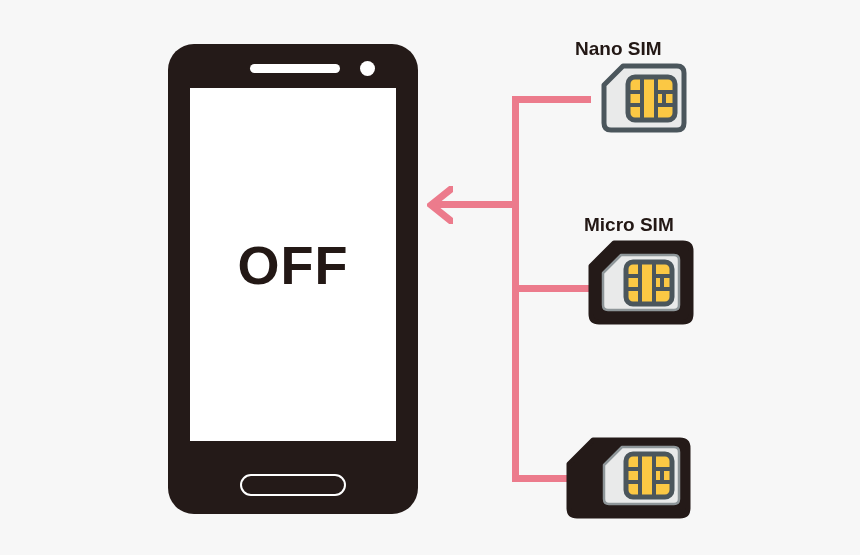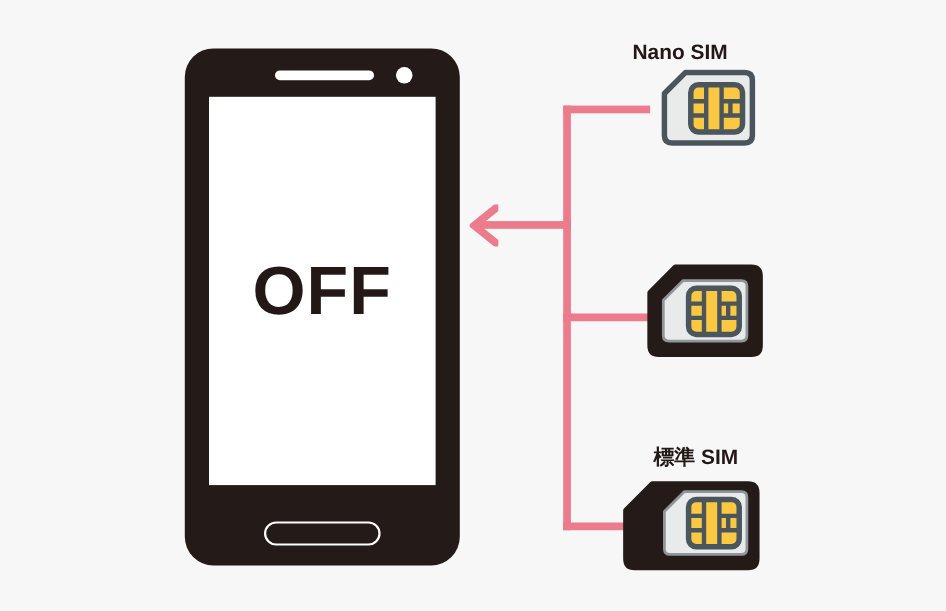--- a/index.html
+++ b/index.html
@@ -56,21 +56,21 @@
     left: 22px;
     top: 44px;
     width: 206px;
     height: 353px;
     background: #ffffff;
     display: flex;
     align-items: center;
     justify-content: center;
   }
   .screen-text {
-    font-size: 62px;
+    font-size: 54px;
     font-weight: bold;
     color: #231815;
     letter-spacing: 1px;
     font-family: "Liberation Sans", "DejaVu Sans", sans-serif;
   }
   .phone-home {
     position: absolute;
     left: 72px;
     top: 430px;
     width: 106px;
@@ -177,39 +177,39 @@
       <line x1="41" y1="16" x2="41" y2="55"></line>
       <line x1="55" y1="16" x2="55" y2="55"></line>
       <line x1="29" y1="29" x2="41" y2="29"></line>
       <line x1="29" y1="42" x2="41" y2="42"></line>
       <line x1="55" y1="29" x2="72" y2="29"></line>
       <line x1="55" y1="42" x2="72" y2="42"></line>
       <line x1="63" y1="29" x2="63" y2="42"></line>
     </g>
   </svg>
 
+  <div class="sim-label label-micro">Micro SIM</div>
   <svg class="sim-wrap sim-micro" width="106" height="85" viewBox="0 0 106 85">
 
     <path d="M 26 3 L 95 3 Q 103 3 103 11 L 103 74 Q 103 82 95 82 L 11 82 Q 3 82 3 74 L 3 26 Z" fill="#241a18" stroke="#241a18" stroke-width="5" stroke-linejoin="round"></path>
 
     <path d="M 33 15 L 86 15 Q 91 15 91 20 L 91 65 Q 91 70 86 70 L 20 70 Q 15 70 15 65 L 15 33 Z" fill="#e9eaea" stroke="#8e9699" stroke-width="2.5" stroke-linejoin="round"></path>
 
     <rect x="38" y="22" width="46" height="42" rx="7" fill="#fbc844" stroke="#4b565c" stroke-width="5"></rect>
     <g stroke="#4b565c" stroke-width="4" fill="none">
       <line x1="52" y1="24" x2="52" y2="62"></line>
       <line x1="66" y1="24" x2="66" y2="62"></line>
       <line x1="40" y1="36" x2="52" y2="36"></line>
       <line x1="40" y1="49" x2="52" y2="49"></line>
       <line x1="66" y1="36" x2="82" y2="36"></line>
       <line x1="66" y1="49" x2="82" y2="49"></line>
       <line x1="74" y1="36" x2="74" y2="49"></line>
     </g>
   </svg>
 
-  <div class="sim-label label-std">標準 SIM</div>
   <svg class="sim-wrap sim-std" width="126" height="82" viewBox="0 0 126 82">
 
     <path d="M 27 3 L 114 3 Q 122 3 122 11 L 122 71 Q 122 79 114 79 L 11 79 Q 3 79 3 71 L 3 27 Z" fill="#241a18" stroke="#241a18" stroke-width="5" stroke-linejoin="round"></path>
 
     <path d="M 56 10 L 108 10 Q 113 10 113 15 L 113 62 Q 113 67 108 67 L 43 67 Q 38 67 38 62 L 38 28 Z" fill="#e9eaea" stroke="#8e9699" stroke-width="2.5" stroke-linejoin="round"></path>
 
     <rect x="60" y="17" width="46" height="43" rx="7" fill="#fbc844" stroke="#4b565c" stroke-width="5"></rect>
     <g stroke="#4b565c" stroke-width="4" fill="none">
       <line x1="74" y1="19" x2="74" y2="58"></line>
       <line x1="88" y1="19" x2="88" y2="58"></line>

